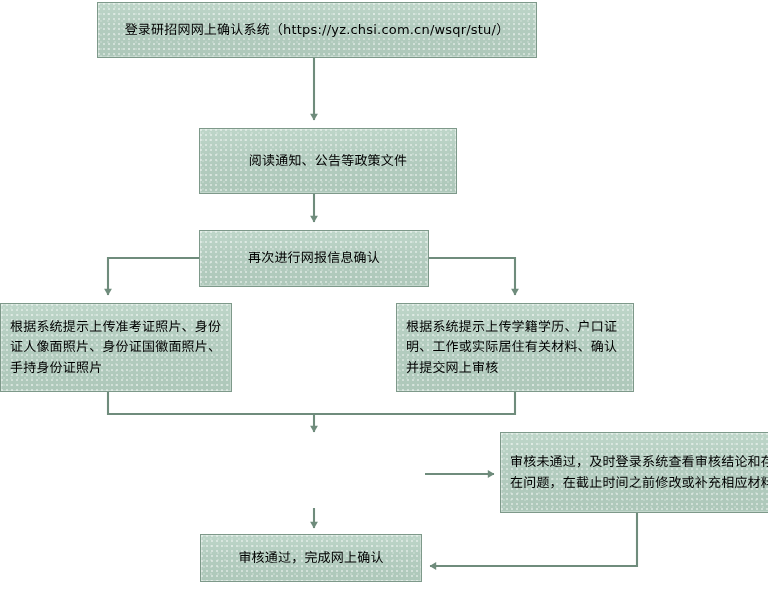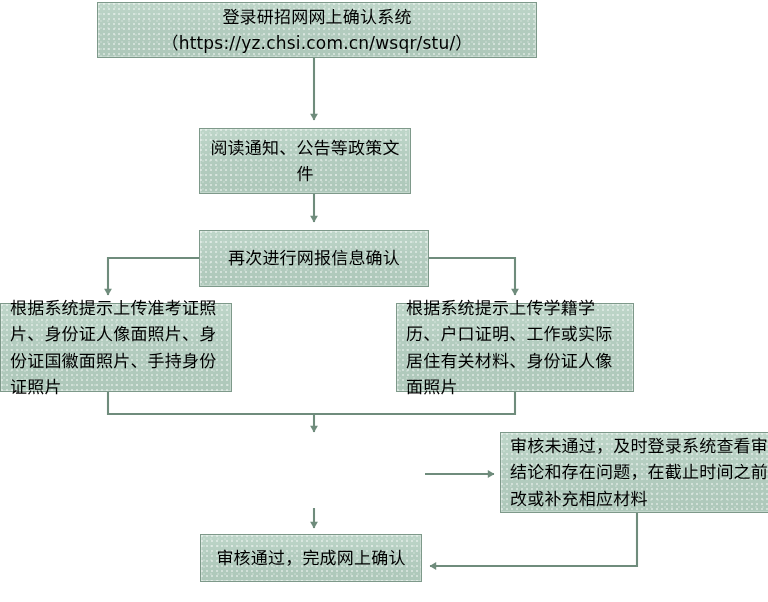--- a/index.html
+++ b/index.html
@@ -38,21 +38,21 @@
     border: 1px solid #7e998a;
     box-shadow: inset 0 0 0 1px rgba(255,255,255,0.28);
     display: flex;
     align-items: center;
     color: #000000;
     line-height: 1.55;
   }
   .node .node-text {
     display: block;
     width: 100%;
-    font-size: 17px;
+    font-size: 13px;
     letter-spacing: 0.2px;
     white-space: pre-wrap;
   }
   .node.center .node-text {
     text-align: center;
     padding: 0 10px;
   }
   .node.left .node-text {
     text-align: left;
     padding: 0 9px;
@@ -114,34 +114,34 @@
 
     <g>
       <path d="M637,513 L637,566 L430,566" stroke="#6f8c7c" stroke-width="2.1" fill="none" stroke-linejoin="miter" marker-end="url(#arrow-left)"></path>
     </g>
   </svg>
 
   <div class="node center" style="left:97px; top:2px; width:440px; height:56px;">
     <span class="node-text">登录研招网网上确认系统（https://yz.chsi.com.cn/wsqr/stu/）</span>
   </div>
 
-  <div class="node center" style="left:199px; top:128px; width:212px; height:66px;">
+  <div class="node center" style="left:199px; top:128px; width:258px; height:66px;">
     <span class="node-text">阅读通知、公告等政策文件</span>
   </div>
 
   <div class="node left" style="left:0px; top:303px; width:232px; height:89px;">
     <span class="node-text">根据系统提示上传准考证照片、身份证人像面照片、身份证国徽面照片、手持身份证照片</span>
   </div>
 
   <div class="node center" style="left:199px; top:230px; width:230px; height:57px;">
     <span class="node-text">再次进行网报信息确认</span>
   </div>
 
   <div class="node left" style="left:396px; top:303px; width:238px; height:89px;">
-    <span class="node-text">根据系统提示上传学籍学历、户口证明、工作或实际居住有关材料、身份证人像面照片</span>
+    <span class="node-text">根据系统提示上传学籍学历、户口证明、工作或实际居住有关材料、确认并提交网上审核</span>
   </div>
 
 
   <div class="node left" style="left:500px; top:432px; width:296px; height:81px;">
     <span class="node-text">审核未通过，及时登录系统查看审核结论和存在问题，在截止时间之前修改或补充相应材料</span>
   </div>
 
   <div class="node center" style="left:200px; top:534px; width:222px; height:48px;">
     <span class="node-text">审核通过，完成网上确认</span>
   </div>

